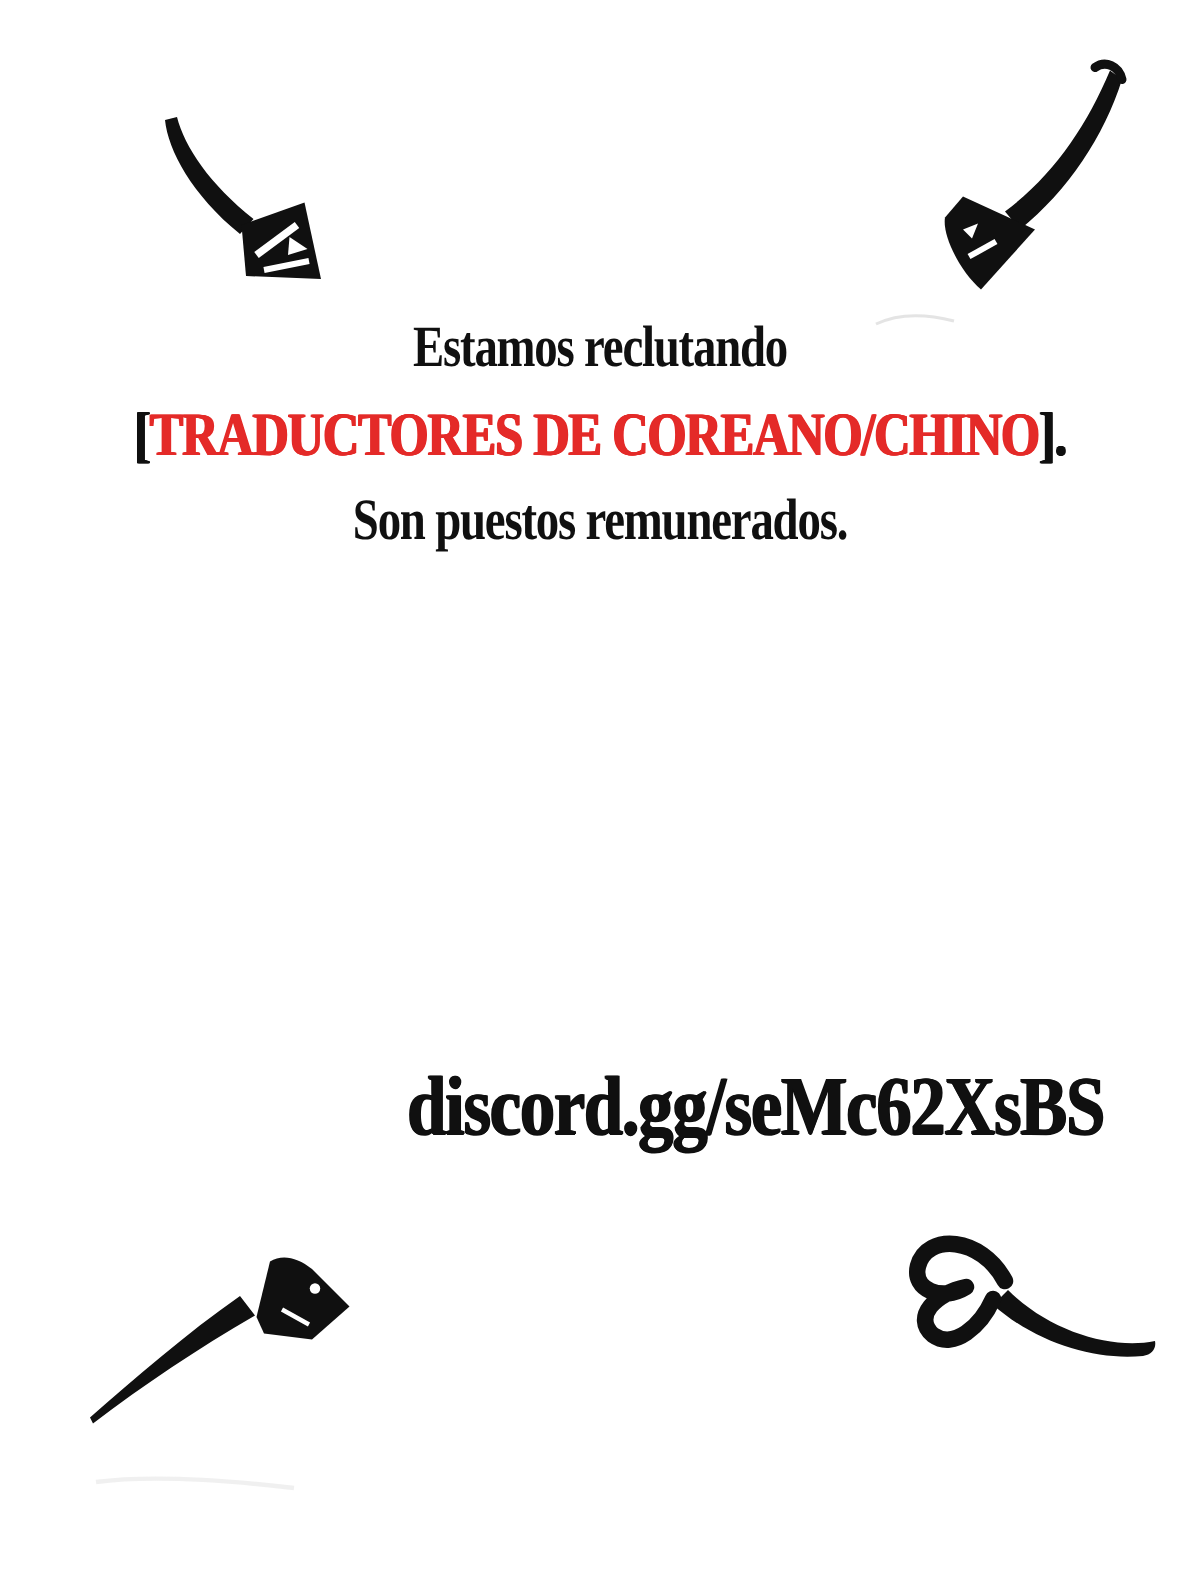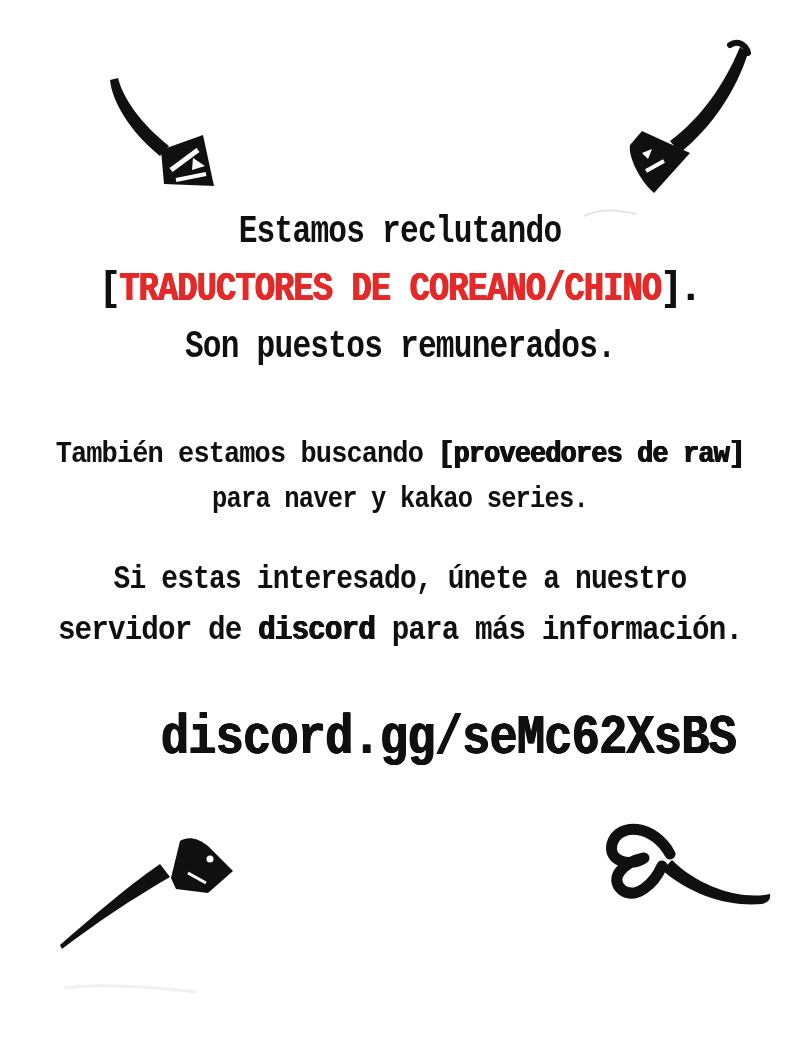--- a/index.html
+++ b/index.html
@@ -1,21 +1,21 @@
 <!DOCTYPE html>
 <html style="--accent: #e42a28;"><head>
 <meta charset="utf-8">
 <style>
   html,body { margin:0; padding:0; background:#ffffff; }
   #canvas {
     position:relative;
     width:800px; height:1052px;
     background:#ffffff;
     overflow:hidden;
-    font-family:Liberation Mono, monospace;
+    font-family:Liberation Serif, serif;
     color:#101010;
   }
   .block { position:absolute; left:0; right:0; text-align:center; }
   .line { font-weight:bold; letter-spacing:-1px; white-space:nowrap; }
 
   
   .blk-recruit { top:204px; }
   .blk-recruit .l1 { font-size:39px; line-height:56px; transform:scaleX(.80); }
   .blk-recruit .l2 { font-size:41px; line-height:58px; transform:scaleX(.82); }
   .blk-recruit .l3 { font-size:39px; line-height:58px; transform:scaleX(.80); }
@@ -63,29 +63,21 @@
     <path d="M34,138 L52,128" stroke="#ffffff" stroke-width="4" fill="none"></path>
     <path d="M30,120 L40,116 L36,126 Z" fill="#ffffff"></path>
   </svg>
 
   <section class="block blk-recruit">
     <div class="line l1">Estamos reclutando</div>
     <div class="line l2"><span class="xb">[</span><span class="red xb">TRADUCTORES DE COREANO/CHINO</span><span class="xb">].</span></div>
     <div class="line l3">Son puestos remunerados.</div>
   </section>
 
-  <section class="block blk-raw">
-    <div class="line l1"><span>También estamos buscando </span><span class="xb">[proveedores de raw]</span></div>
-    <div class="line l2">para naver y kakao series.</div>
-  </section>
 
-  <section class="block blk-cta">
-    <div class="line l1">Si estas interesado, únete a nuestro</div>
-    <div class="line l2"><span>servidor de </span><span class="xb">discord</span><span> para más información.</span></div>
-  </section>
 
   <section class="block blk-link">
     <div class="line xb">discord.gg/seMc62XsBS</div>
   </section>
 
   <svg class="arrow" style="left:58px;top:833px" width="182" height="125" viewBox="0 0 182 125" aria-hidden="true">
     <path d="M4,116 C38,90 74,66 112,44 L102,31 C66,56 32,86 2,112 Z" fill="#101010"></path>
     <path d="M113,45 L122,8 C130,3 140,5 150,13 L175,38 L150,60 L118,56 Z" fill="#101010"></path>
     <circle cx="152" cy="26" r="3.5" fill="#ffffff"></circle>
     <path d="M130,40 L148,50" stroke="#ffffff" stroke-width="3" fill="none"></path>

